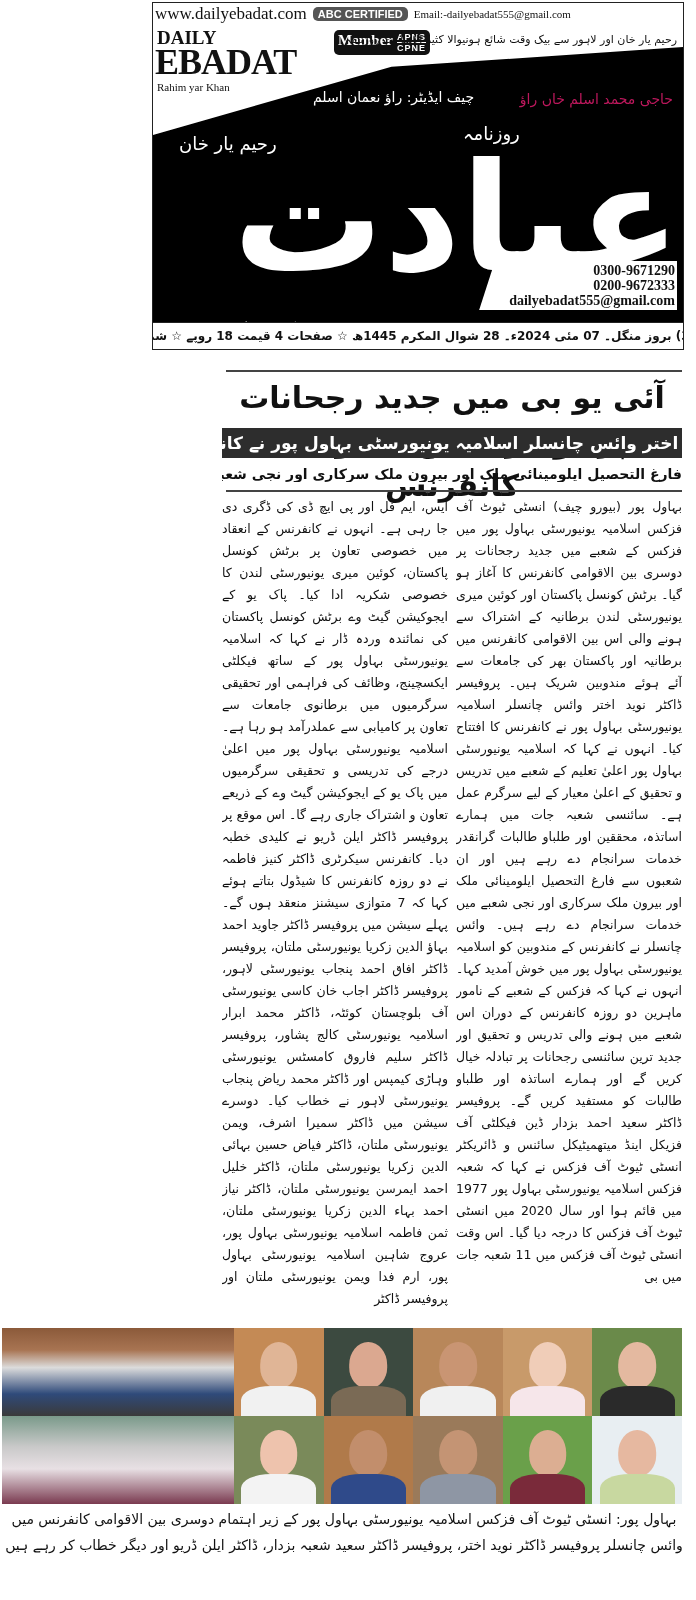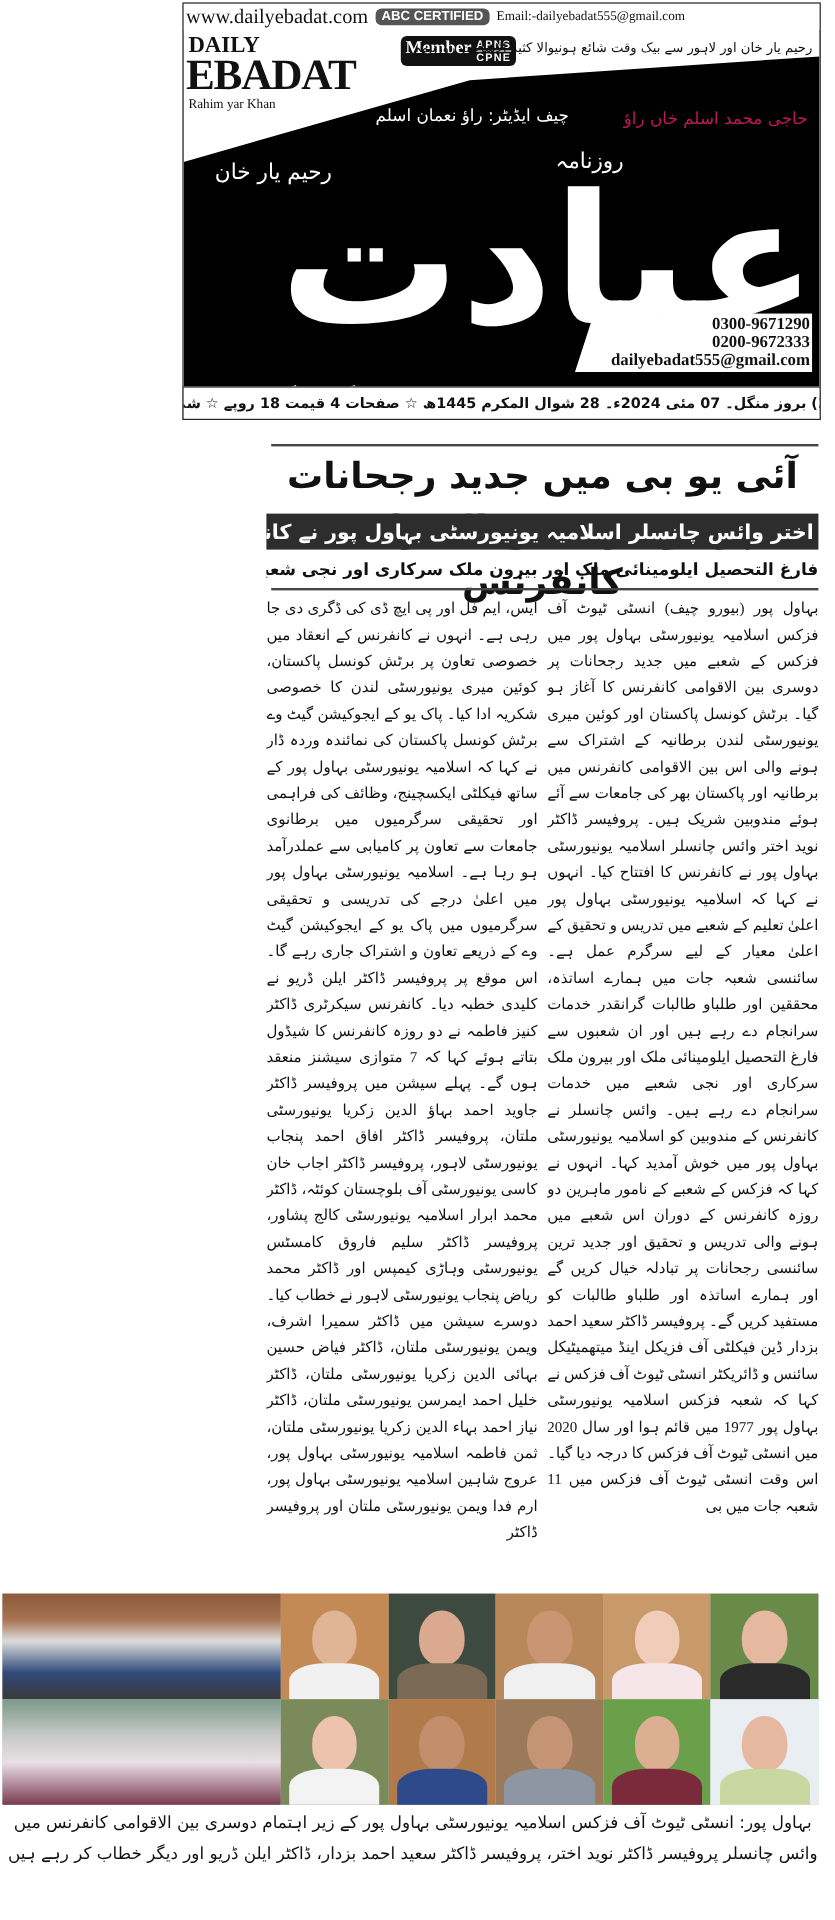--- a/index.html
+++ b/index.html
@@ -37,21 +37,21 @@
   .hl-rule { left: 226px; top: 370px; width: 456px; height: 2px; background: #444; }
   .headline { left: 222px; top: 376px; width: 460px; text-align: center; direction: rtl; font-size: 30px; font-weight: bold; line-height: 44px; }
   .subhead-bar { left: 222px; top: 428px; width: 460px; height: 30px; background: #2d2d2d; color: #fff; direction: rtl; font-size: 17px; font-weight: bold; display: flex; align-items: center; justify-content: center; white-space: nowrap; overflow: hidden; }
   .subhead2 { left: 222px; top: 466px; width: 460px; text-align: center; direction: rtl; font-size: 14px; font-weight: bold; white-space: nowrap; overflow: hidden; }
   .sub-rule { left: 226px; top: 490px; width: 456px; height: 2px; background: #444; }
 
   
   .col { top: 496px; width: 226px; height: 830px; direction: rtl; text-align: justify; font-size: 12.5px; line-height: 22px; overflow: hidden; }
   .col-right { left: 456px; }
   .col-left { left: 222px; }
-  .col p { margin: 0; font-family: Liberation Serif, serif; }
+  .col p { margin: 0; }
 
   
   .photos { left: 2px; top: 1328px; width: 680px; height: 176px; background: #ccc; display: grid; grid-template-columns: 232px repeat(5, 1fr); grid-template-rows: 1fr 1fr; gap: 0; }
   .ph { overflow: hidden; position: relative; }
   .ph.crowd { grid-column: 1; }
   .ph-face { position: absolute; left: 50%; top: 16%; width: 42%; height: 52%; border-radius: 50% 50% 45% 45%; transform: translateX(-50%); background: #d6a88a; }
   .ph-body { position: absolute; left: 8%; bottom: -6%; width: 84%; height: 40%; border-radius: 40% 40% 0 0; }
 
   .caption { left: 4px; top: 1506px; width: 680px; direction: rtl; text-align: center; font-size: 14px; line-height: 26px; }
 </style>
@@ -149,13 +149,13 @@
   <div class="ph" style="background:#6aa04a;">
       <div class="ph-face" style="background:#dcae92;"></div>
       <div class="ph-body" style="background:#7a2a3a;"></div>
     </div>
   <div class="ph" style="background:#e8eef2;">
       <div class="ph-face" style="background:#e6b8a0;"></div>
       <div class="ph-body" style="background:#c8d8a0;"></div>
     </div>
 </div>
 
-<div class="abs caption">بہاول پور: انسٹی ٹیوٹ آف فزکس اسلامیہ یونیورسٹی بہاول پور کے زیر اہتمام دوسری بین الاقوامی کانفرنس میں وائس چانسلر پروفیسر ڈاکٹر نوید اختر، پروفیسر ڈاکٹر سعید احمد بزدار، ڈاکٹر ایلن ڈریو اور دیگر خطاب کر رہے ہیں</div>
+<div class="abs caption">بہاول پور: انسٹی ٹیوٹ آف فزکس اسلامیہ یونیورسٹی بہاول پور کے زیر اہتمام دوسری بین الاقوامی کانفرنس میں وائس چانسلر پروفیسر ڈاکٹر نوید اختر، پروفیسر ڈاکٹر سعید شعبہ بزدار، ڈاکٹر ایلن ڈریو اور دیگر خطاب کر رہے ہیں</div>
 
 </body></html>

